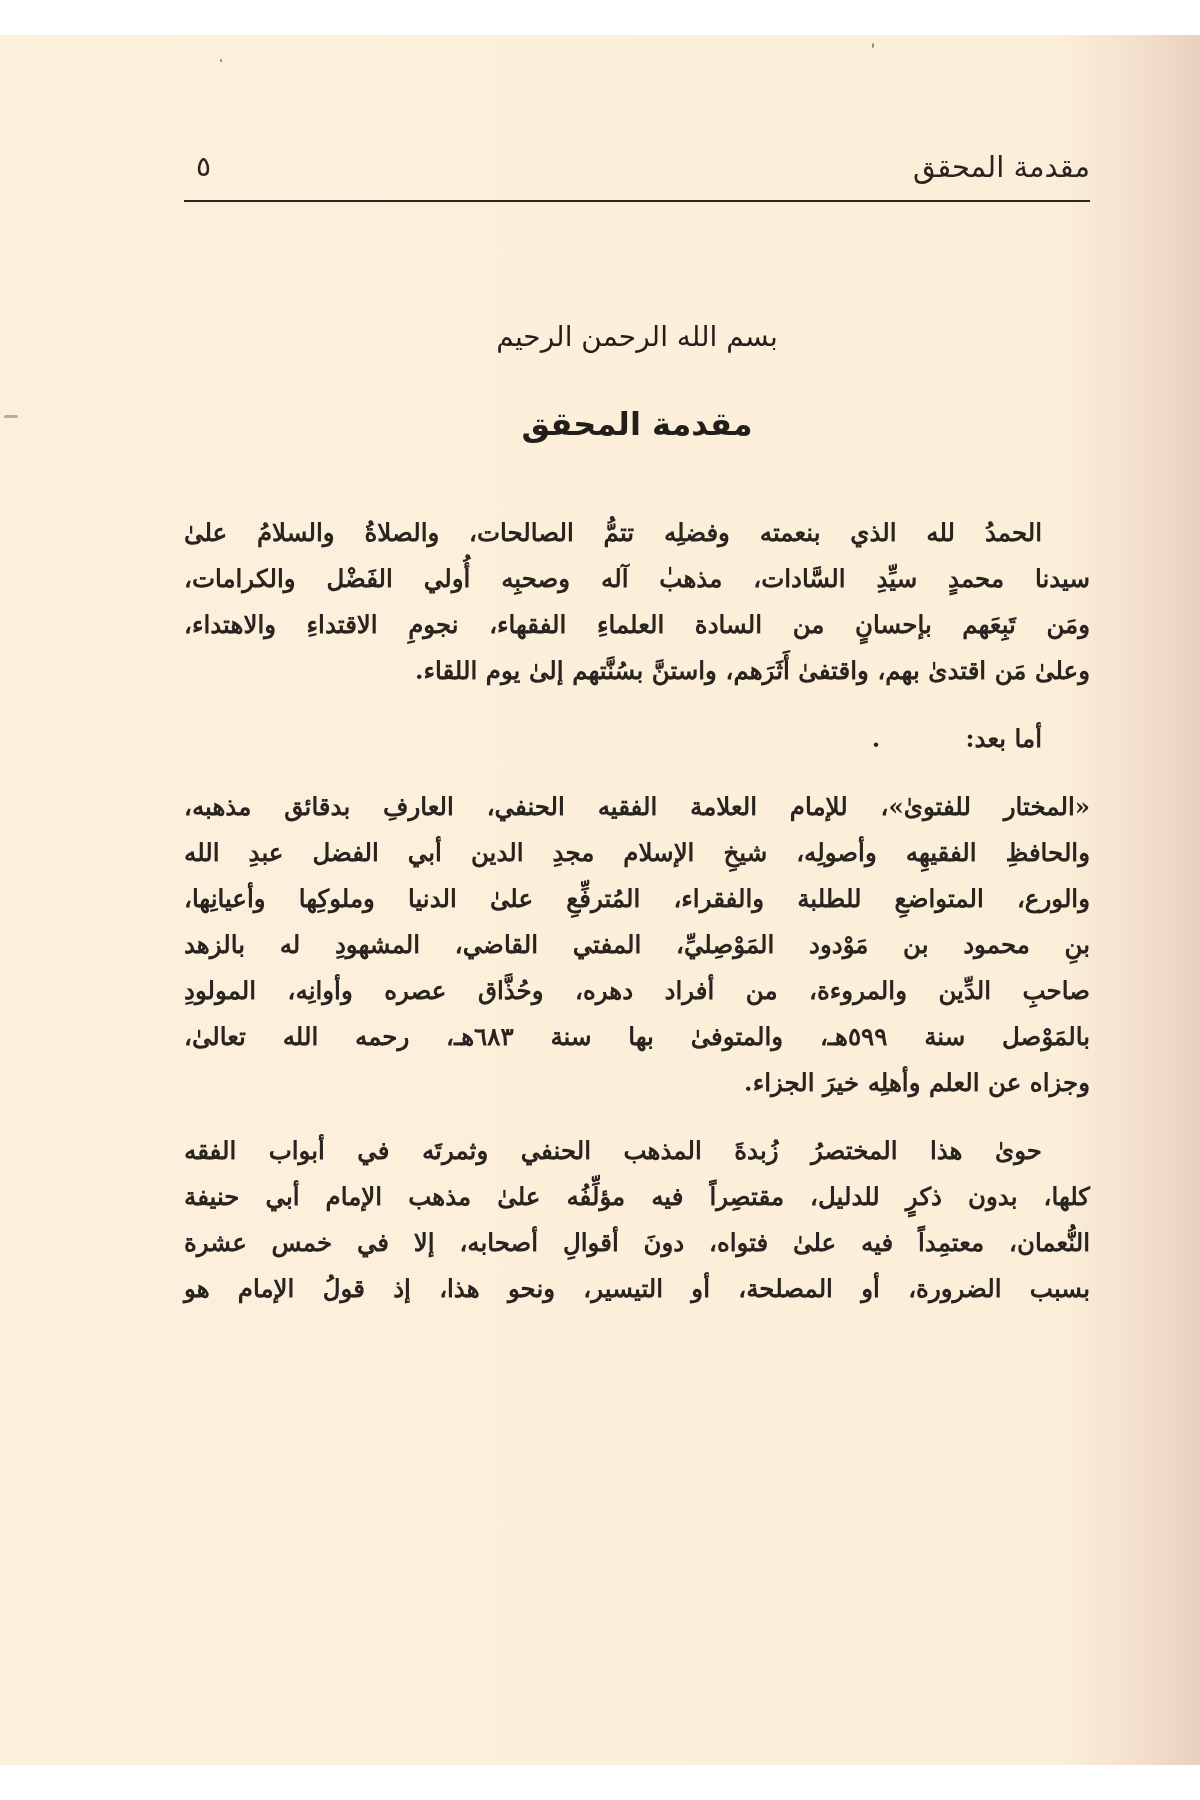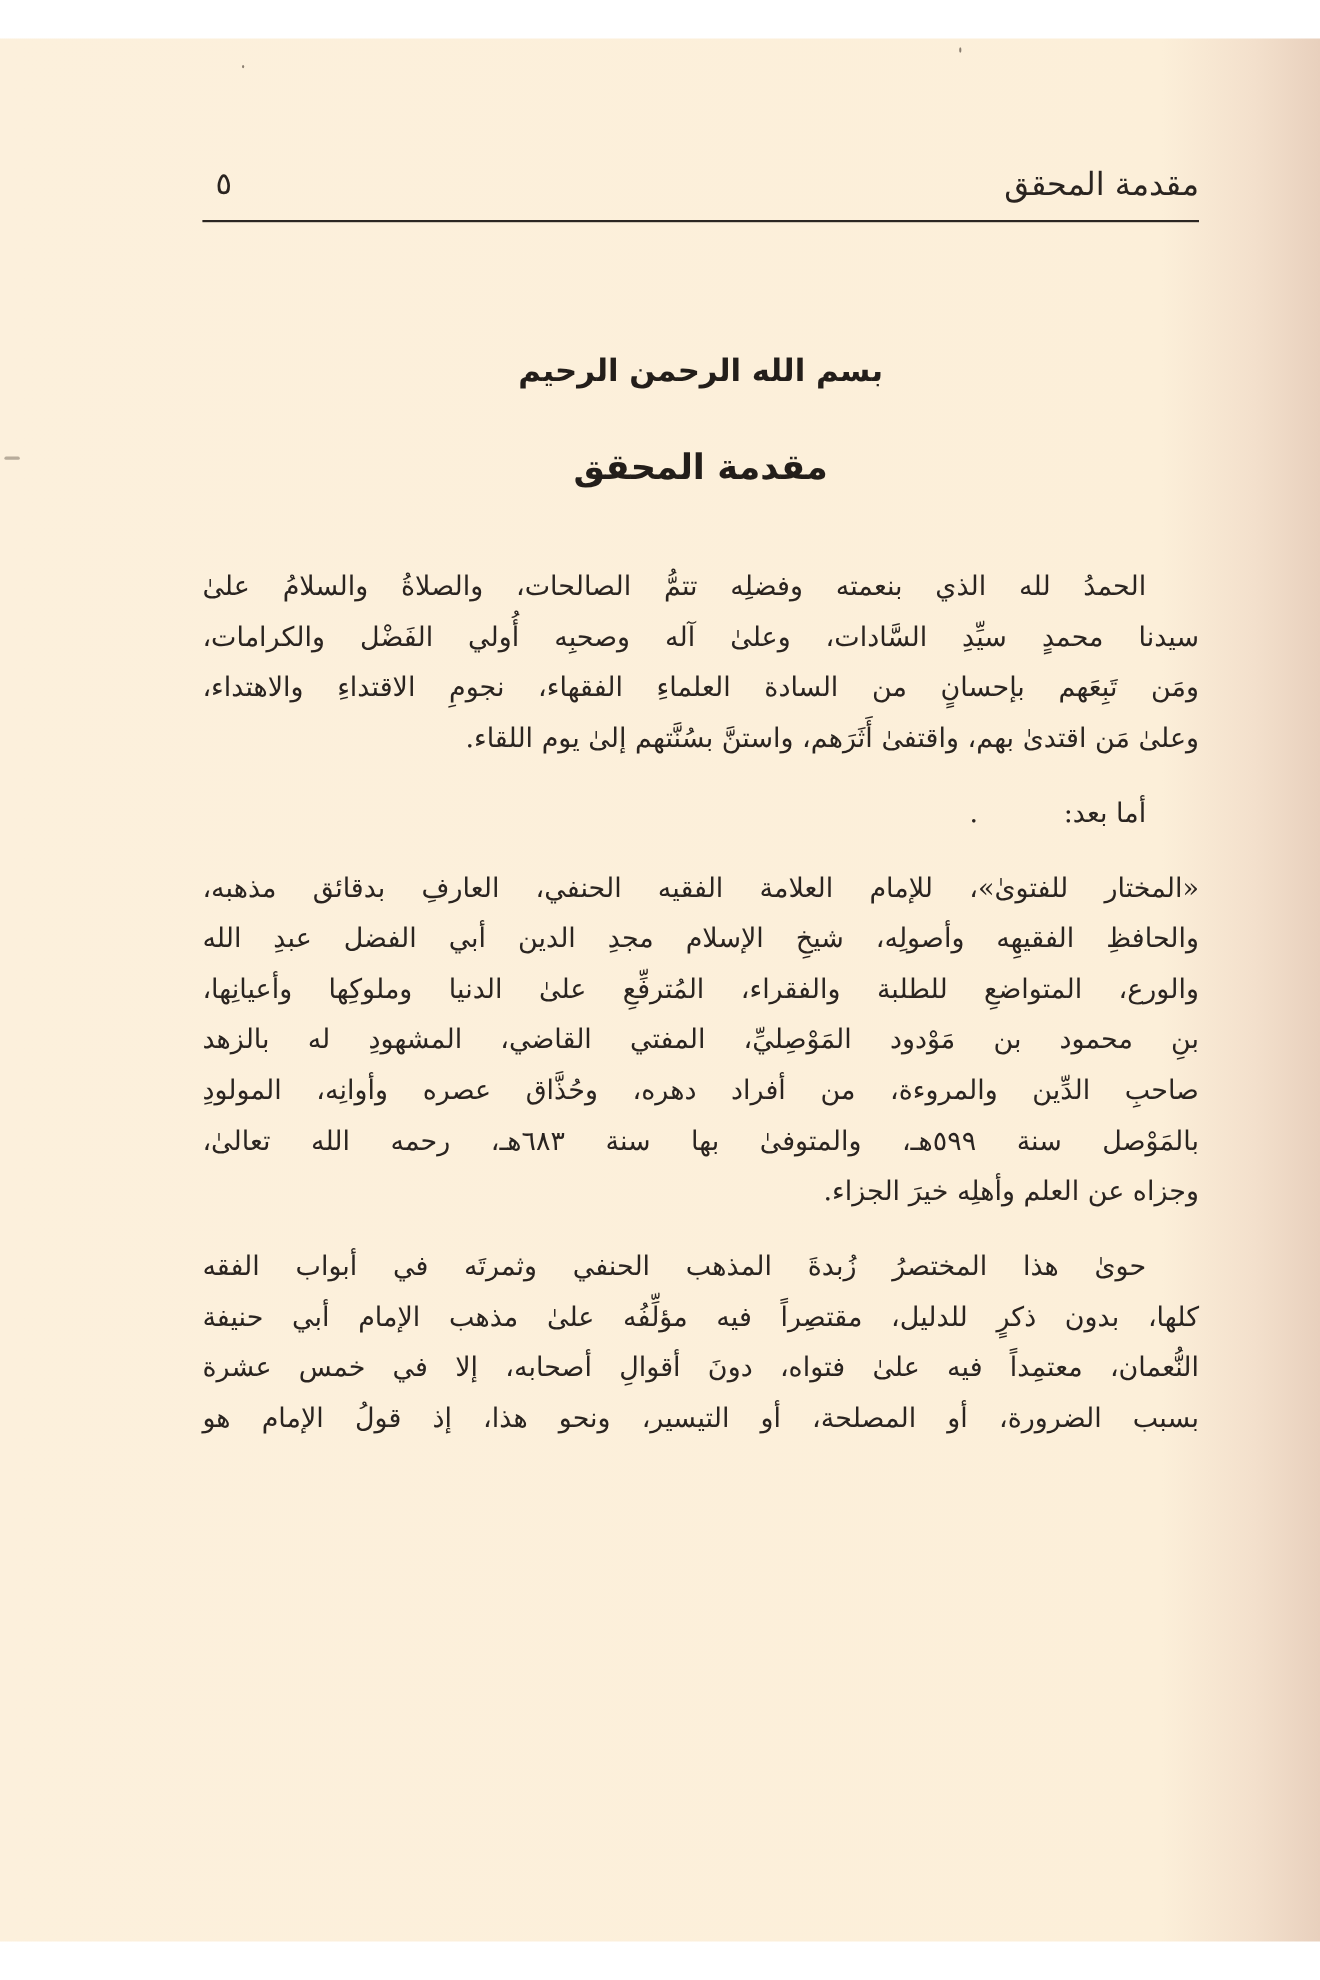--- a/index.html
+++ b/index.html
@@ -20,34 +20,34 @@
       font-family: "DejaVu Sans", sans-serif;
     }
     .page-number {
       position: absolute; left: 12px; top: 2px; font-size: 28px; color: #2a2420;
     }
     .header-rule {
       position: absolute; left: 184px; top: 200px; width: 906px; height: 2px; background: #2b2622;
     }
     .basmala {
       position: absolute; left: 184px; top: 320px; width: 906px; text-align: center;
-      direction: rtl; font-size: 28px; font-weight: bold; color: #231e1a;
+      direction: rtl; font-size: 28px; font-weight: normal; color: #231e1a;
     }
     .title {
       position: absolute; left: 184px; top: 405px; width: 906px; text-align: center;
       direction: rtl; font-size: 32px; font-weight: bold; color: #231e1a;
     }
     .body-text {
       position: absolute; left: 184px; top: 510px; width: 906px; direction: rtl;
       font-family: "DejaVu Serif", serif; color: #2a2420; font-size: 24.5px;
     }
     .para { margin: 0; }
     .line {
       display: block; height: 46px; line-height: 46px; white-space: nowrap;
-      text-align: justify; text-align-last: justify;
+      text-align: justify; text-align-last: justify; font-weight: bold;
     }
     .line.last { text-align-last: right; }
     .line.first { padding-right: 48px; }
     .gap { height: 22px; }
     .speck { position: absolute; background: #8a7e70; border-radius: 50%; }
   </style>
 </head>
 <body>
 
 <div class="page">
@@ -61,21 +61,21 @@
   <span class="page-number">٥</span>
 </div>
 <div class="header-rule"></div>
 
 <div class="basmala">بسم الله الرحمن الرحيم</div>
 <div class="title">مقدمة المحقق</div>
 
 <div class="body-text">
   <div class="para">
     <span class="line first">الحمدُ لله الذي بنعمته وفضلِه تتمُّ الصالحات، والصلاةُ والسلامُ علىٰ</span>
-    <span class="line">سيدنا محمدٍ سيِّدِ السَّادات، وعلىٰ آله وصحبِه أُولي الفَضْل والكرامات،</span>
+    <span class="line">سيدنا محمدٍ سيِّدِ السَّادات، مذهبٰ آله وصحبِه أُولي الفَضْل والكرامات،</span>
     <span class="line">ومَن تَبِعَهم بإحسانٍ من السادة العلماءِ الفقهاء، نجومِ الاقتداءِ والاهتداء،</span>
     <span class="line last">وعلىٰ مَن اقتدىٰ بهم، واقتفىٰ أَثَرَهم، واستنَّ بسُنَّتهم إلىٰ يوم اللقاء.</span>
   </div>
   <div class="gap"></div>
   <div class="para">
     <span class="line first last" style="white-space:pre;">أما بعد:          .</span>
   </div>
   <div class="gap"></div>
   <div class="para">
     <span class="line">«المختار للفتوىٰ»، للإمام العلامة الفقيه الحنفي، العارفِ بدقائق مذهبه،</span>

